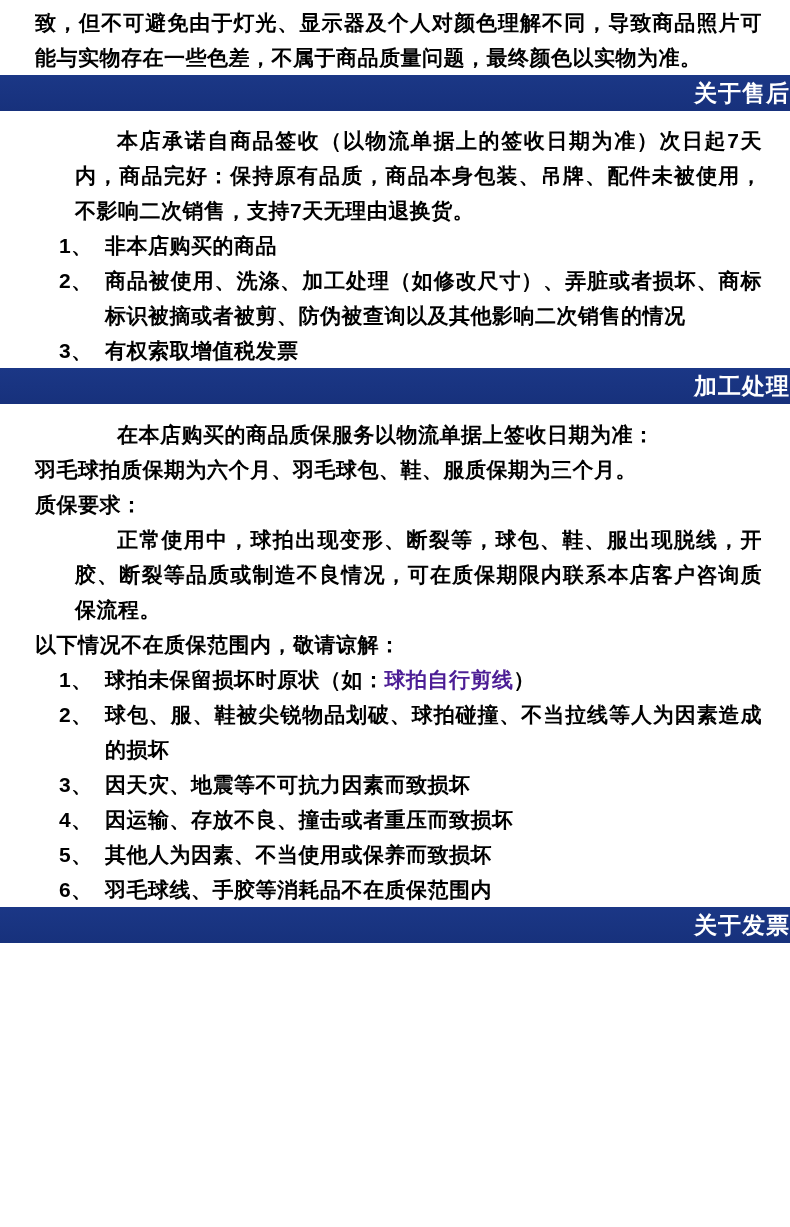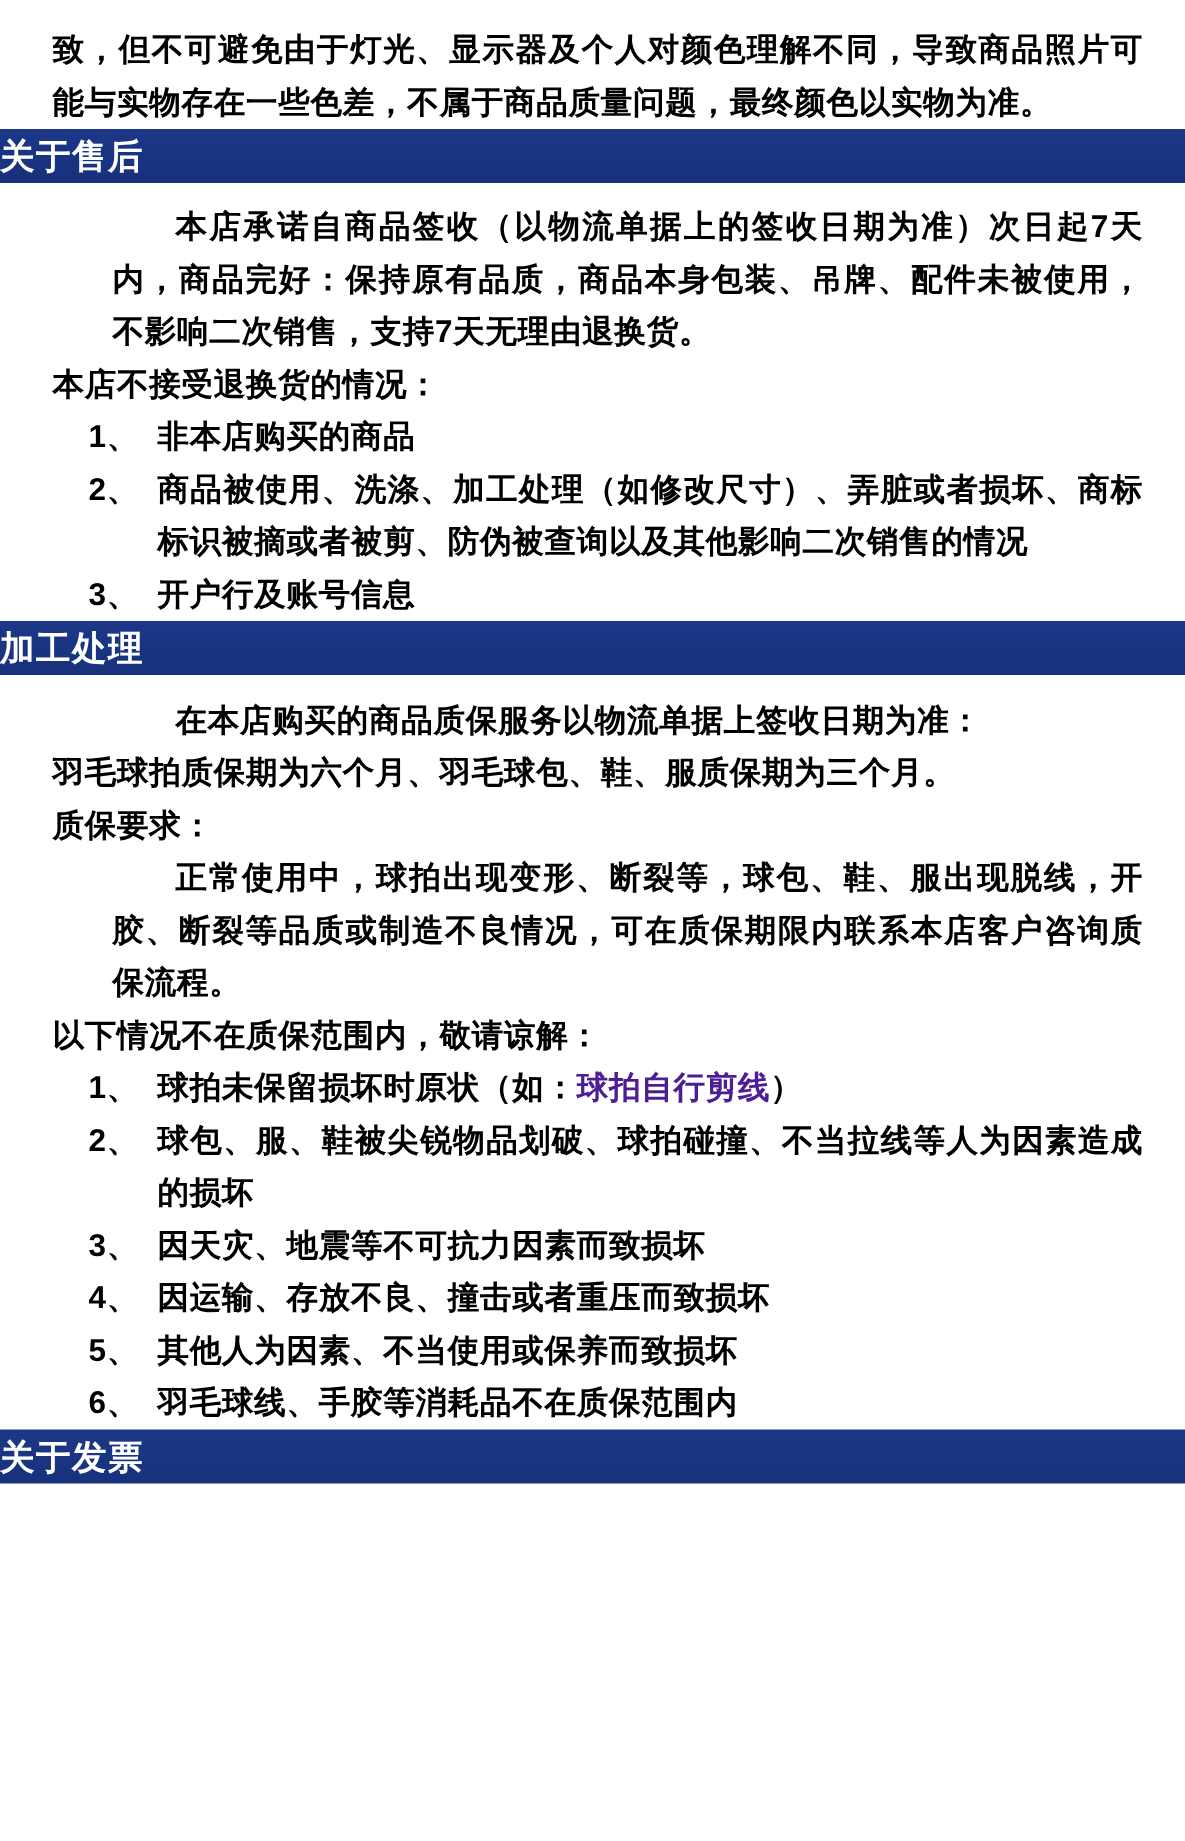--- a/index.html
+++ b/index.html
@@ -15,26 +15,26 @@
     line-height: 35px;
     letter-spacing: 0.5px;
     overflow: hidden;
   }
   .para {
     margin: 0;
     padding: 0 28px 0 35px;
     text-align: justify;
   }
   .indent { text-indent: 2em; margin-left: 40px; }
-  .intro-block { padding-top: 16px; }
+  .intro-block { padding-top: 5px; }
   .banner {
     height: 36px;
     background: linear-gradient(#1b3786, #17317c);
     color: #ffffff;
-    text-align: left;
+    text-align: right;
     font-size: 23px;
     line-height: 36px;
     font-weight: 700;
     letter-spacing: 1px;
   }
   .section { padding-top: 12px; }
   .section.tall { padding-top: 13px; }
   .section.last { padding-bottom: 24px; }
   .li {
     display: flex;
@@ -58,33 +58,32 @@
   <div class="intro-block">
     <p class="para">致，但不可避免由于灯光、显示器及个人对颜色理解不同，导致商品照片可能与实物存在一些色差，不属于商品质量问题，最终颜色以实物为准。</p>
   </div>
 
   <div class="banner">
     <span>关于售后</span>
   </div>
 
   <div class="section">
     <p class="para indent">本店承诺自商品签收（以物流单据上的签收日期为准）次日起7天内，商品完好：保持原有品质，商品本身包装、吊牌、配件未被使用，不影响二次销售，支持7天无理由退换货。</p>
-    <p class="para">本店不接受退换货的情况：</p>
     <div class="list">
       <div class="li">
         <span class="num">1、</span>
         <span class="txt">非本店购买的商品</span>
       </div>
       <div class="li">
         <span class="num">2、</span>
         <span class="txt">商品被使用、洗涤、加工处理（如修改尺寸）、弄脏或者损坏、商标标识被摘或者被剪、防伪被查询以及其他影响二次销售的情况</span>
       </div>
       <div class="li">
         <span class="num">3、</span>
-        <span class="txt">开户行及账号信息</span>
+        <span class="txt">有权索取增值税发票</span>
       </div>
     </div>
   </div>
 
   <div class="banner">
     <span>加工处理</span>
   </div>
 
   <div class="section tall">
     <p class="para indent">在本店购买的商品质保服务以物流单据上签收日期为准：</p>

